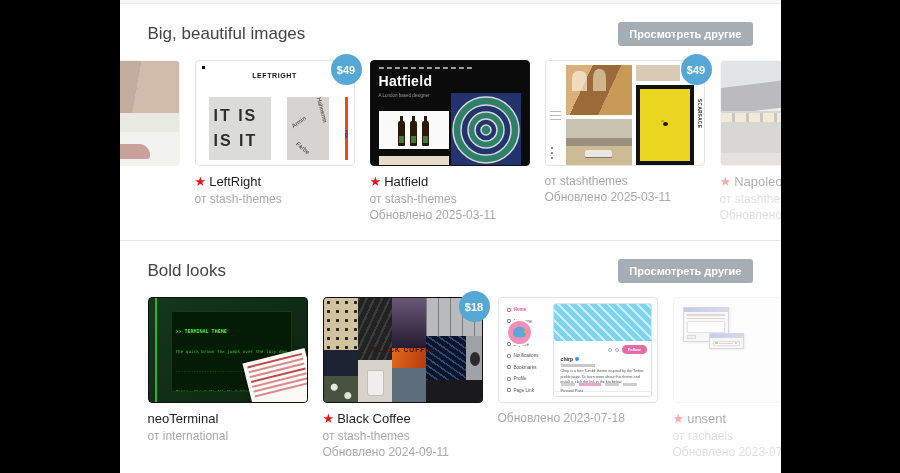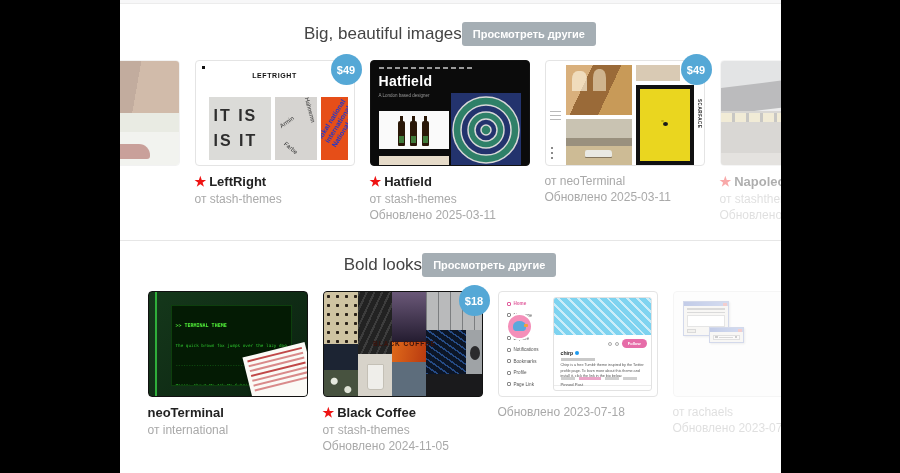--- a/index.html
+++ b/index.html
@@ -2,51 +2,51 @@
 <html><head>
 <meta charset="utf-8">
 <style>
   *{margin:0;padding:0;box-sizing:border-box}
   html,body{background:#000}
   body{width:900px;height:473px;overflow:hidden;font-family:"Liberation Sans",sans-serif}
   .stage{width:900px;height:473px;position:relative;background:#000}
   .viewport{width:661px;height:473px;margin:0 auto;background:#fff;overflow:hidden;position:relative}
   .top-strip{height:4px;background:#f7f7f8;border-bottom:1px solid #ececec}
 
-  .section-header{display:flex;justify-content:center;align-items:center;padding:0 35px;margin-top:18px;height:24px}
+  .section-header{display:flex;justify-content:space-between;align-items:center;padding:0 28px;margin-top:18px;height:24px}
   .section-title{font-size:17px;font-weight:400;color:#444}
   .view-more{background:#a5aeb4;color:#fff;font-size:11px;font-weight:bold;padding:6px 11px;border-radius:3px;border:none;cursor:pointer;font-family:"Liberation Sans",sans-serif}
 
   .carousel{margin-top:6px;padding-top:8px;overflow:hidden;width:661px}
   .track{display:flex;gap:15px}
   .row1 .track{margin-left:-100px}
   .row2 .track{margin-left:28px}
 
   .card{flex:0 0 160px;width:160px;position:relative}
   .partial{opacity:.36}
   .partial-left{opacity:.45}
   .thumb{width:160px;height:106px;border-radius:4px;position:relative;overflow:hidden;border:1px solid #e4e4e4;background:#fff}
   .thumb.dark{border:1px solid #111}
   .badge{position:absolute;top:-6px;right:-7px;width:31px;height:31px;border-radius:50%;background:#55a8d6;color:#fff;font-size:11px;font-weight:bold;display:flex;align-items:center;justify-content:center;z-index:5}
   .meta{margin-top:8px}
-  .card-title{font-size:13px;font-weight:bold;color:#222;line-height:16px;white-space:nowrap}
+  .card-title{font-size:13px;font-weight:normal;color:#222;line-height:16px;white-space:nowrap}
   .star{color:#ee1313;font-size:13px;margin-right:3px}
   .byline,.updated{font-size:12px;color:#a9a9a9;line-height:14px;margin-top:2px;white-space:nowrap}
   .divider{height:1px;background:#e6e6e6;margin-top:18px}
 
   
   .hp-top{height:52px;background:linear-gradient(100deg,#b08a68 0 48%,#7a4a2a 48% 72%,#9a6a45 72%);position:relative}
   .hp-top::after{content:"";position:absolute;left:18%;top:18%;width:30%;height:55%;background:rgba(240,225,205,.55);border-radius:2px}
   .hp-bottom{height:54px;background:linear-gradient(#cfd4c2 0 35%,#e3e5dd 35%);position:relative}
   .hp-couch{position:absolute;bottom:8px;left:8%;width:74%;height:15px;background:#8a2f22;border-radius:9px 11px 3px 3px}
 
   
   .lr-dot{position:absolute;left:6px;top:5px;width:3px;height:3px;background:#111}
   .lr-header{text-align:center;margin-top:11px;font-size:7px;font-weight:bold;letter-spacing:.6px;color:#111}
-  .lr-panels{position:absolute;left:13px;right:6px;top:36px;bottom:5px;display:flex;gap:4px}
+  .lr-panels{position:absolute;left:13px;right:6px;top:36px;bottom:5px;display:flex;gap:16px}
   .lr-p1{flex:0 0 62px;background:#dbdbd8;color:#2e2e2e;font-weight:bold;font-size:16px;letter-spacing:2px;display:flex;flex-direction:column;justify-content:space-around;padding:6px 0 6px 5px}
   .lr-p2{flex:0 0 42px;background:#d6d4d1;position:relative;overflow:hidden}
   .lr-p2 i{position:absolute;font-style:normal;font-size:6px;color:#333}
   .lr-w1{left:4px;top:22px;transform:rotate(-35deg)}
   .lr-w2{left:22px;top:10px;transform:rotate(75deg)}
   .lr-w3{left:8px;top:48px;transform:rotate(40deg)}
   .lr-p3{flex:1;background:#e64e18;position:relative;overflow:hidden}
   .lr-p3 span{position:absolute;left:-8px;top:8px;width:60px;color:#2438c8;font-size:7px;font-weight:bold;line-height:1.15;transform:rotate(-58deg);display:block}
 
   
@@ -235,21 +235,21 @@
             <div class="sc-p2"></div>
             <div class="sc-p3"></div>
             <div class="sc-poster">
               <div class="yellow">
                   <div class="bee"></div>
                 </div>
             </div>
             <div class="sc-label">SCARFACE</div>
           </div>
           <div class="meta">
-            <div class="byline">от neoTerminal</div>
+            <div class="byline">от stashthemes</div>
             <div class="updated">Обновлено 2025-03-11</div>
           </div>
         </div>
 
         <div class="card partial">
           <div class="thumb t-napoleon">
             <div class="np-roof"></div>
             <div class="np-wall"></div>
             <div class="np-ground"></div>
           </div>
@@ -258,21 +258,21 @@
             <div class="byline">от stashthem</div>
             <div class="updated">Обновлено 2</div>
           </div>
         </div>
 
       </div>
     </div>
 
     <div class="divider"></div>
 
-    <div class="section-header" style="margin-top:12px">
+    <div class="section-header" style="margin-top:18px">
       <div class="section-title">Bold looks</div>
       <button class="view-more">Просмотреть другие</button>
     </div>
 
     <div class="carousel row2">
       <div class="track">
 
         <div class="card">
           <div class="thumb dark t-neo">
             <div class="neo-stripe"></div>
@@ -317,21 +317,21 @@
             <div class="bc bc8"></div>
             <div class="bc bc9"></div>
             <div class="bc bc10"></div>
             <div class="bc bc11"></div>
             <div class="bc bc12"></div>
             <div class="bc-overlay">BLACK COFFEE</div>
           </div>
           <div class="meta">
             <div class="card-title"><span class="star">★</span><span>Black Coffee</span></div>
             <div class="byline">от stash-themes</div>
-            <div class="updated">Обновлено 2024-11-05</div>
+            <div class="updated">Обновлено 2024-09-11</div>
           </div>
         </div>
 
         <div class="card">
           <div class="thumb">
             <div class="ch-side">
               <div class="item active">
                   <span class="ic"></span>
                   <span>Home</span>
                 </div>
@@ -405,20 +405,21 @@
               <div class="un-bar"></div>
               <div class="un-player">
                   <i></i>
                   <s></s>
                   <i></i>
                 </div>
             </div>
 
           </div>
           <div class="meta">
+            <div class="card-title"><span class="star">★</span><span>unsent</span></div>
             <div class="byline">от rachaels</div>
             <div class="updated">Обновлено 2023-07-18</div>
           </div>
         </div>
 
       </div>
     </div>
 
   </div>
 </div>

